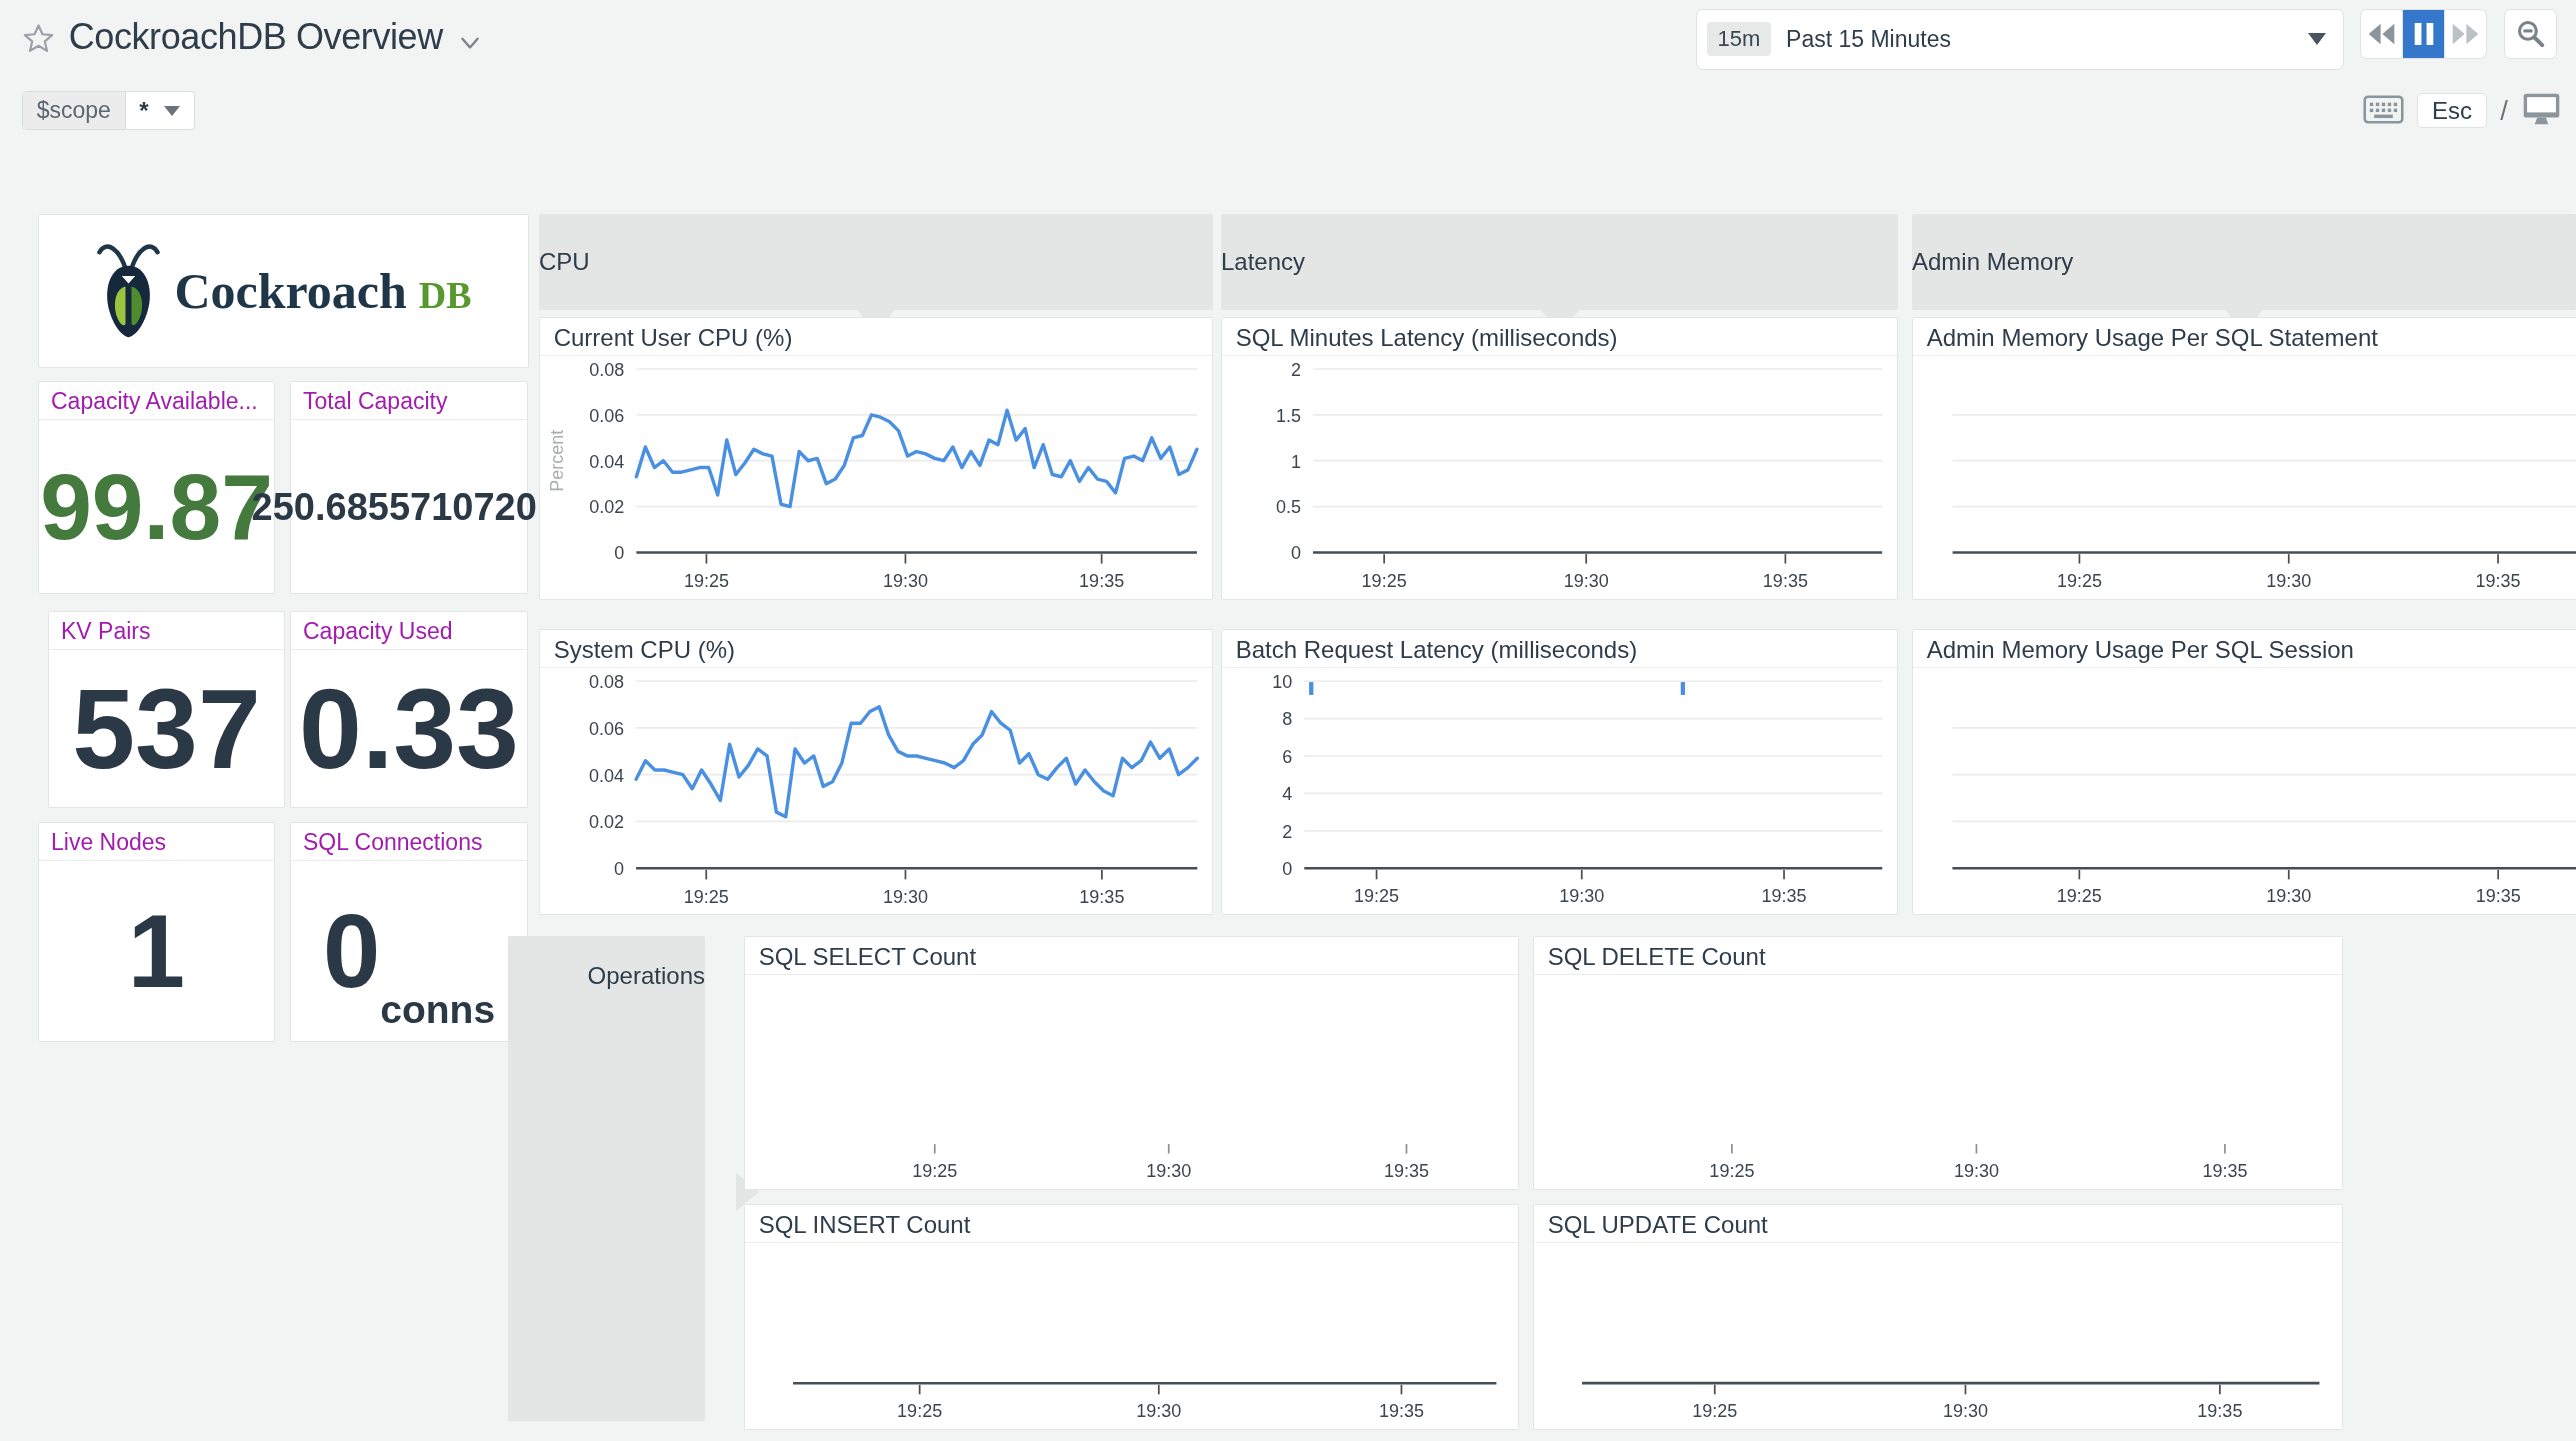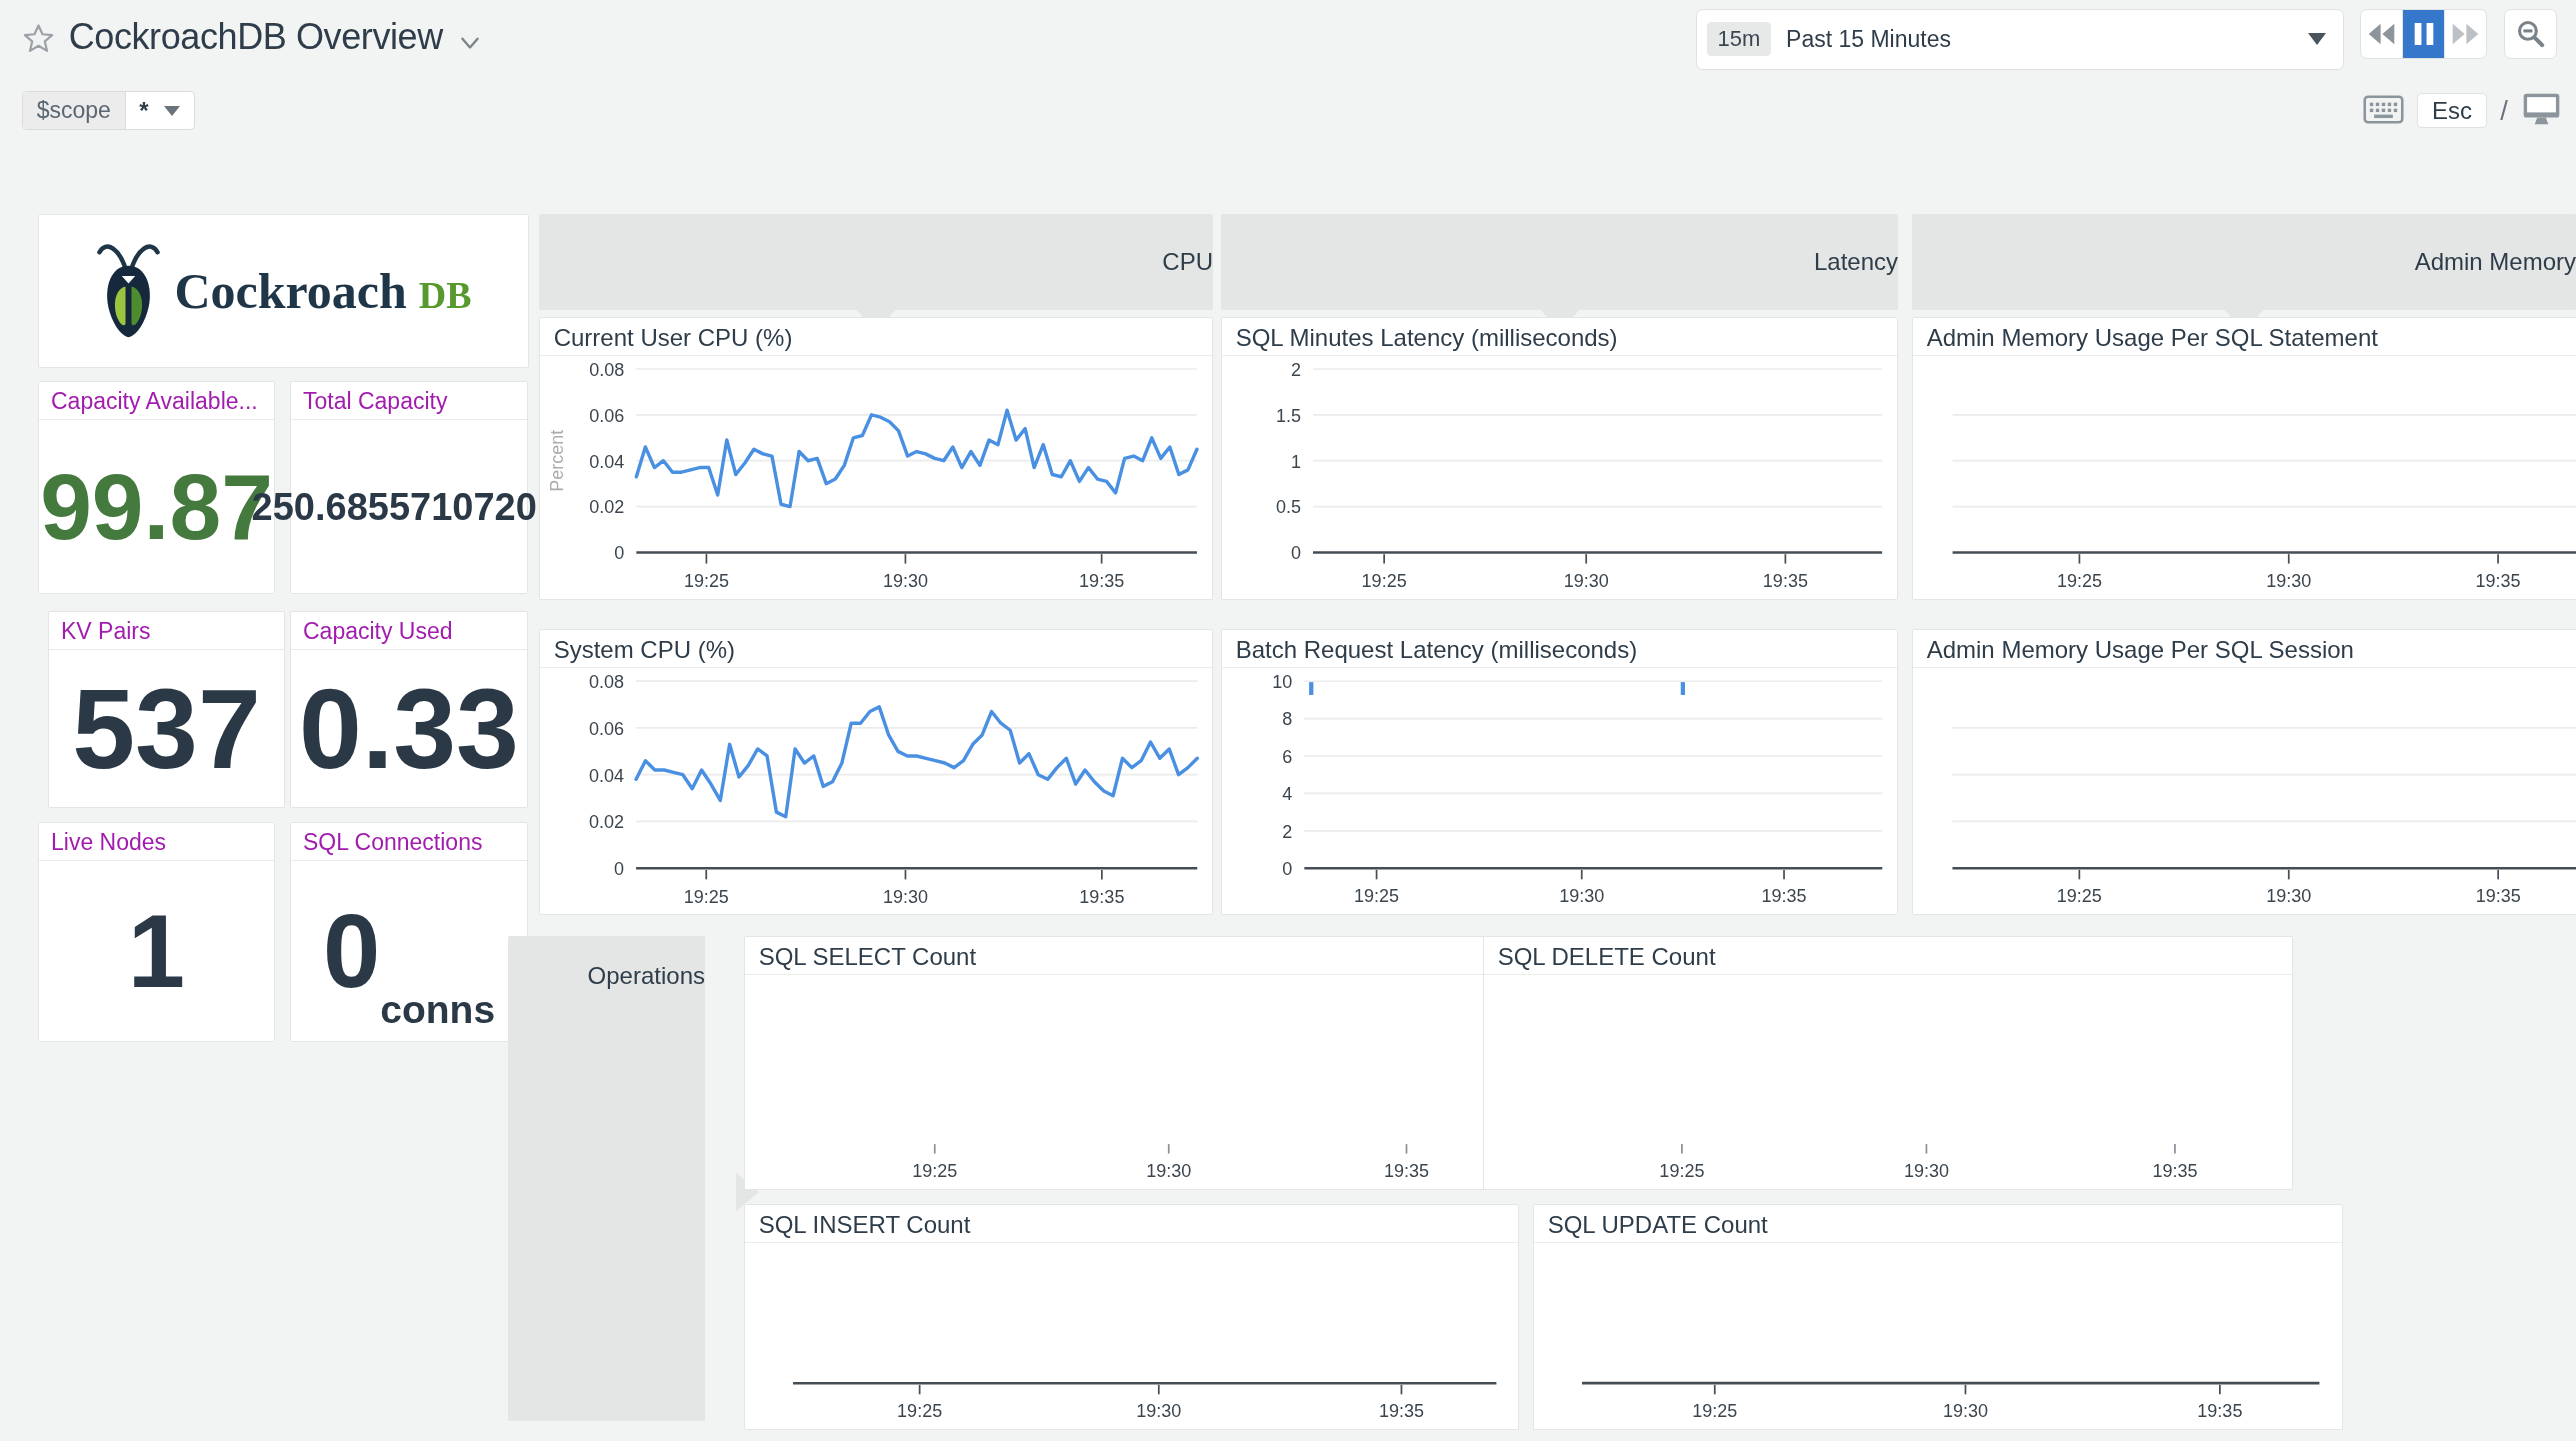--- a/index.html
+++ b/index.html
@@ -54,21 +54,21 @@
   .stat-value { font-weight:bold; color:#2b3947; line-height:1; }
   .v-green { color:#457a3e; font-size:93px; }
   .v-med { font-size:38px; }
   .v-xl { font-size:113px; }
   .v-lg { font-size:103px; }
   .unit-sm { font-size:16.3px; font-weight:bold; margin-left:5.1px; align-self:center; padding-top:22px; }
   .unit-lg { font-size:39px; font-weight:bold; align-self:flex-end; margin-bottom:12px; }
 
   
   .group-banner { position:absolute; top:214px; height:96px; background:#e4e5e5; border-radius:1.7px;
-    display:flex; align-items:center; justify-content:flex-end; font-size:24px; color:#2e3d49; }
+    display:flex; align-items:center; justify-content:flex-start; font-size:24px; color:#2e3d49; }
   .notch-down { position:absolute; top:310px; width:0; height:0;
     border-left:19px solid transparent; border-right:19px solid transparent; border-top:23px solid #e4e5e5; }
   .ops-strip { left:508px; top:936px; width:197px; height:485px; background:#e4e5e5; border-radius:1.7px;
     position:absolute; text-align:right; padding-top:26px; font-size:24px; color:#2e3d49; }
   .notch-right { position:absolute; left:736px; top:1173px; width:0; height:0;
     border-top:19px solid transparent; border-bottom:19px solid transparent; border-left:23px solid #e4e5e5; }
 
   
   .chart-title { height:38px; line-height:39px; padding-left:13.7px; font-size:24px; color:#2e3d49;
     border-bottom:1.7px solid #ebecec; white-space:nowrap; overflow:hidden; }
@@ -364,21 +364,21 @@
     <div class="chart-title">SQL SELECT Count</div>
     <div class="chart-body"><svg width="772" height="211" viewBox="0 0 900 246">
           <line x1="221.2" y1="196" x2="221.2" y2="207" stroke="#8a9196" stroke-width="2"></line>
           <text x="221.2" y="234" text-anchor="middle" font-size="21" fill="#3b454e">19:25</text>
           <line x1="494.00000000000006" y1="196" x2="494.00000000000006" y2="207" stroke="#8a9196" stroke-width="2"></line>
           <text x="494.00000000000006" y="234" text-anchor="middle" font-size="21" fill="#3b454e">19:30</text>
           <line x1="771.2" y1="196" x2="771.2" y2="207" stroke="#8a9196" stroke-width="2"></line>
           <text x="771.2" y="234" text-anchor="middle" font-size="21" fill="#3b454e">19:35</text>
         </svg></div>
   </div>
-  <div class="card" style="left:1483px; top:936px; width:810px; height:254px;">
+  <div class="card" style="left:1533px; top:936px; width:810px; height:254px;">
     <div class="chart-title">SQL DELETE Count</div>
     <div class="chart-body"><svg width="806" height="211" viewBox="0 0 940 246">
           <line x1="230.79999999999998" y1="196" x2="230.79999999999998" y2="207" stroke="#8a9196" stroke-width="2"></line>
           <text x="230.79999999999998" y="234" text-anchor="middle" font-size="21" fill="#3b454e">19:25</text>
           <line x1="516" y1="196" x2="516" y2="207" stroke="#8a9196" stroke-width="2"></line>
           <text x="516" y="234" text-anchor="middle" font-size="21" fill="#3b454e">19:30</text>
           <line x1="805.8" y1="196" x2="805.8" y2="207" stroke="#8a9196" stroke-width="2"></line>
           <text x="805.8" y="234" text-anchor="middle" font-size="21" fill="#3b454e">19:35</text>
         </svg></div>
   </div>

